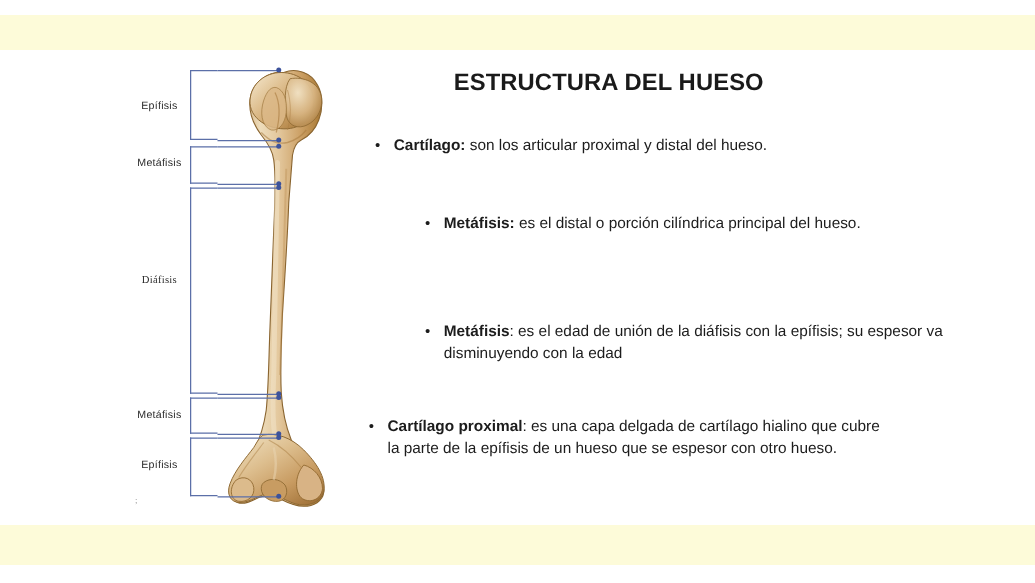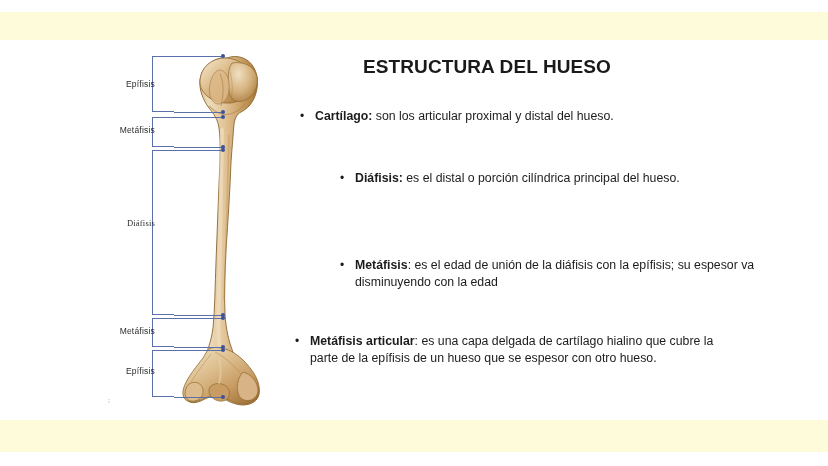--- a/index.html
+++ b/index.html
@@ -39,21 +39,21 @@
     width: 185px;
     height: 375px;
   }
   .bracket-label {
     position: absolute;
     font-family: "Liberation Sans", sans-serif;
     font-size: 8.5px;
     color: #2b2b2b;
     letter-spacing: 0.2px;
     white-space: nowrap;
-    text-align: right;
+    text-align: center;
     width: 55px;
     right: 125px;
   }
   .bracket {
     position: absolute;
     left: 57px;
     width: 22px;
     border-left: 1.3px solid #5b6fa8;
     border-top: 1.3px solid #5b6fa8;
     border-bottom: 1.3px solid #5b6fa8;
@@ -286,27 +286,27 @@
 
     <div class="title">ESTRUCTURA DEL HUESO</div>
 
     <div class="bullet-row b1">
       <span class="bullet-dot">•</span>
       <span class="bullet-text"><b>Cartílago:</b><span> son los articular proximal y distal del hueso.</span></span>
     </div>
 
     <div class="bullet-row b2">
       <span class="bullet-dot">•</span>
-      <span class="bullet-text"><b>Diáfisis:</b><span> es el distal o porción cilíndrica principal del hueso.</span></span>
+      <span class="bullet-text"><b>Metáfisis:</b><span> es el distal o porción cilíndrica principal del hueso.</span></span>
     </div>
 
     <div class="bullet-row b3">
       <span class="bullet-dot">•</span>
       <span class="bullet-text"><b>Metáfisis</b><span>: es el edad de unión de la diáfisis con la epífisis; su espesor va disminuyendo con la edad</span></span>
     </div>
 
     <div class="bullet-row b4">
       <span class="bullet-dot">•</span>
-      <span class="bullet-text"><b>Metáfisis articular</b><span>: es una capa delgada de cartílago hialino que cubre la parte de la epífisis de un hueso que se espesor con otro hueso.</span></span>
+      <span class="bullet-text"><b>Cartílago proximal</b><span>: es una capa delgada de cartílago hialino que cubre la parte de la epífisis de un hueso que se espesor con otro hueso.</span></span>
     </div>
 
   </div>
 </div>
 
 </body></html>

